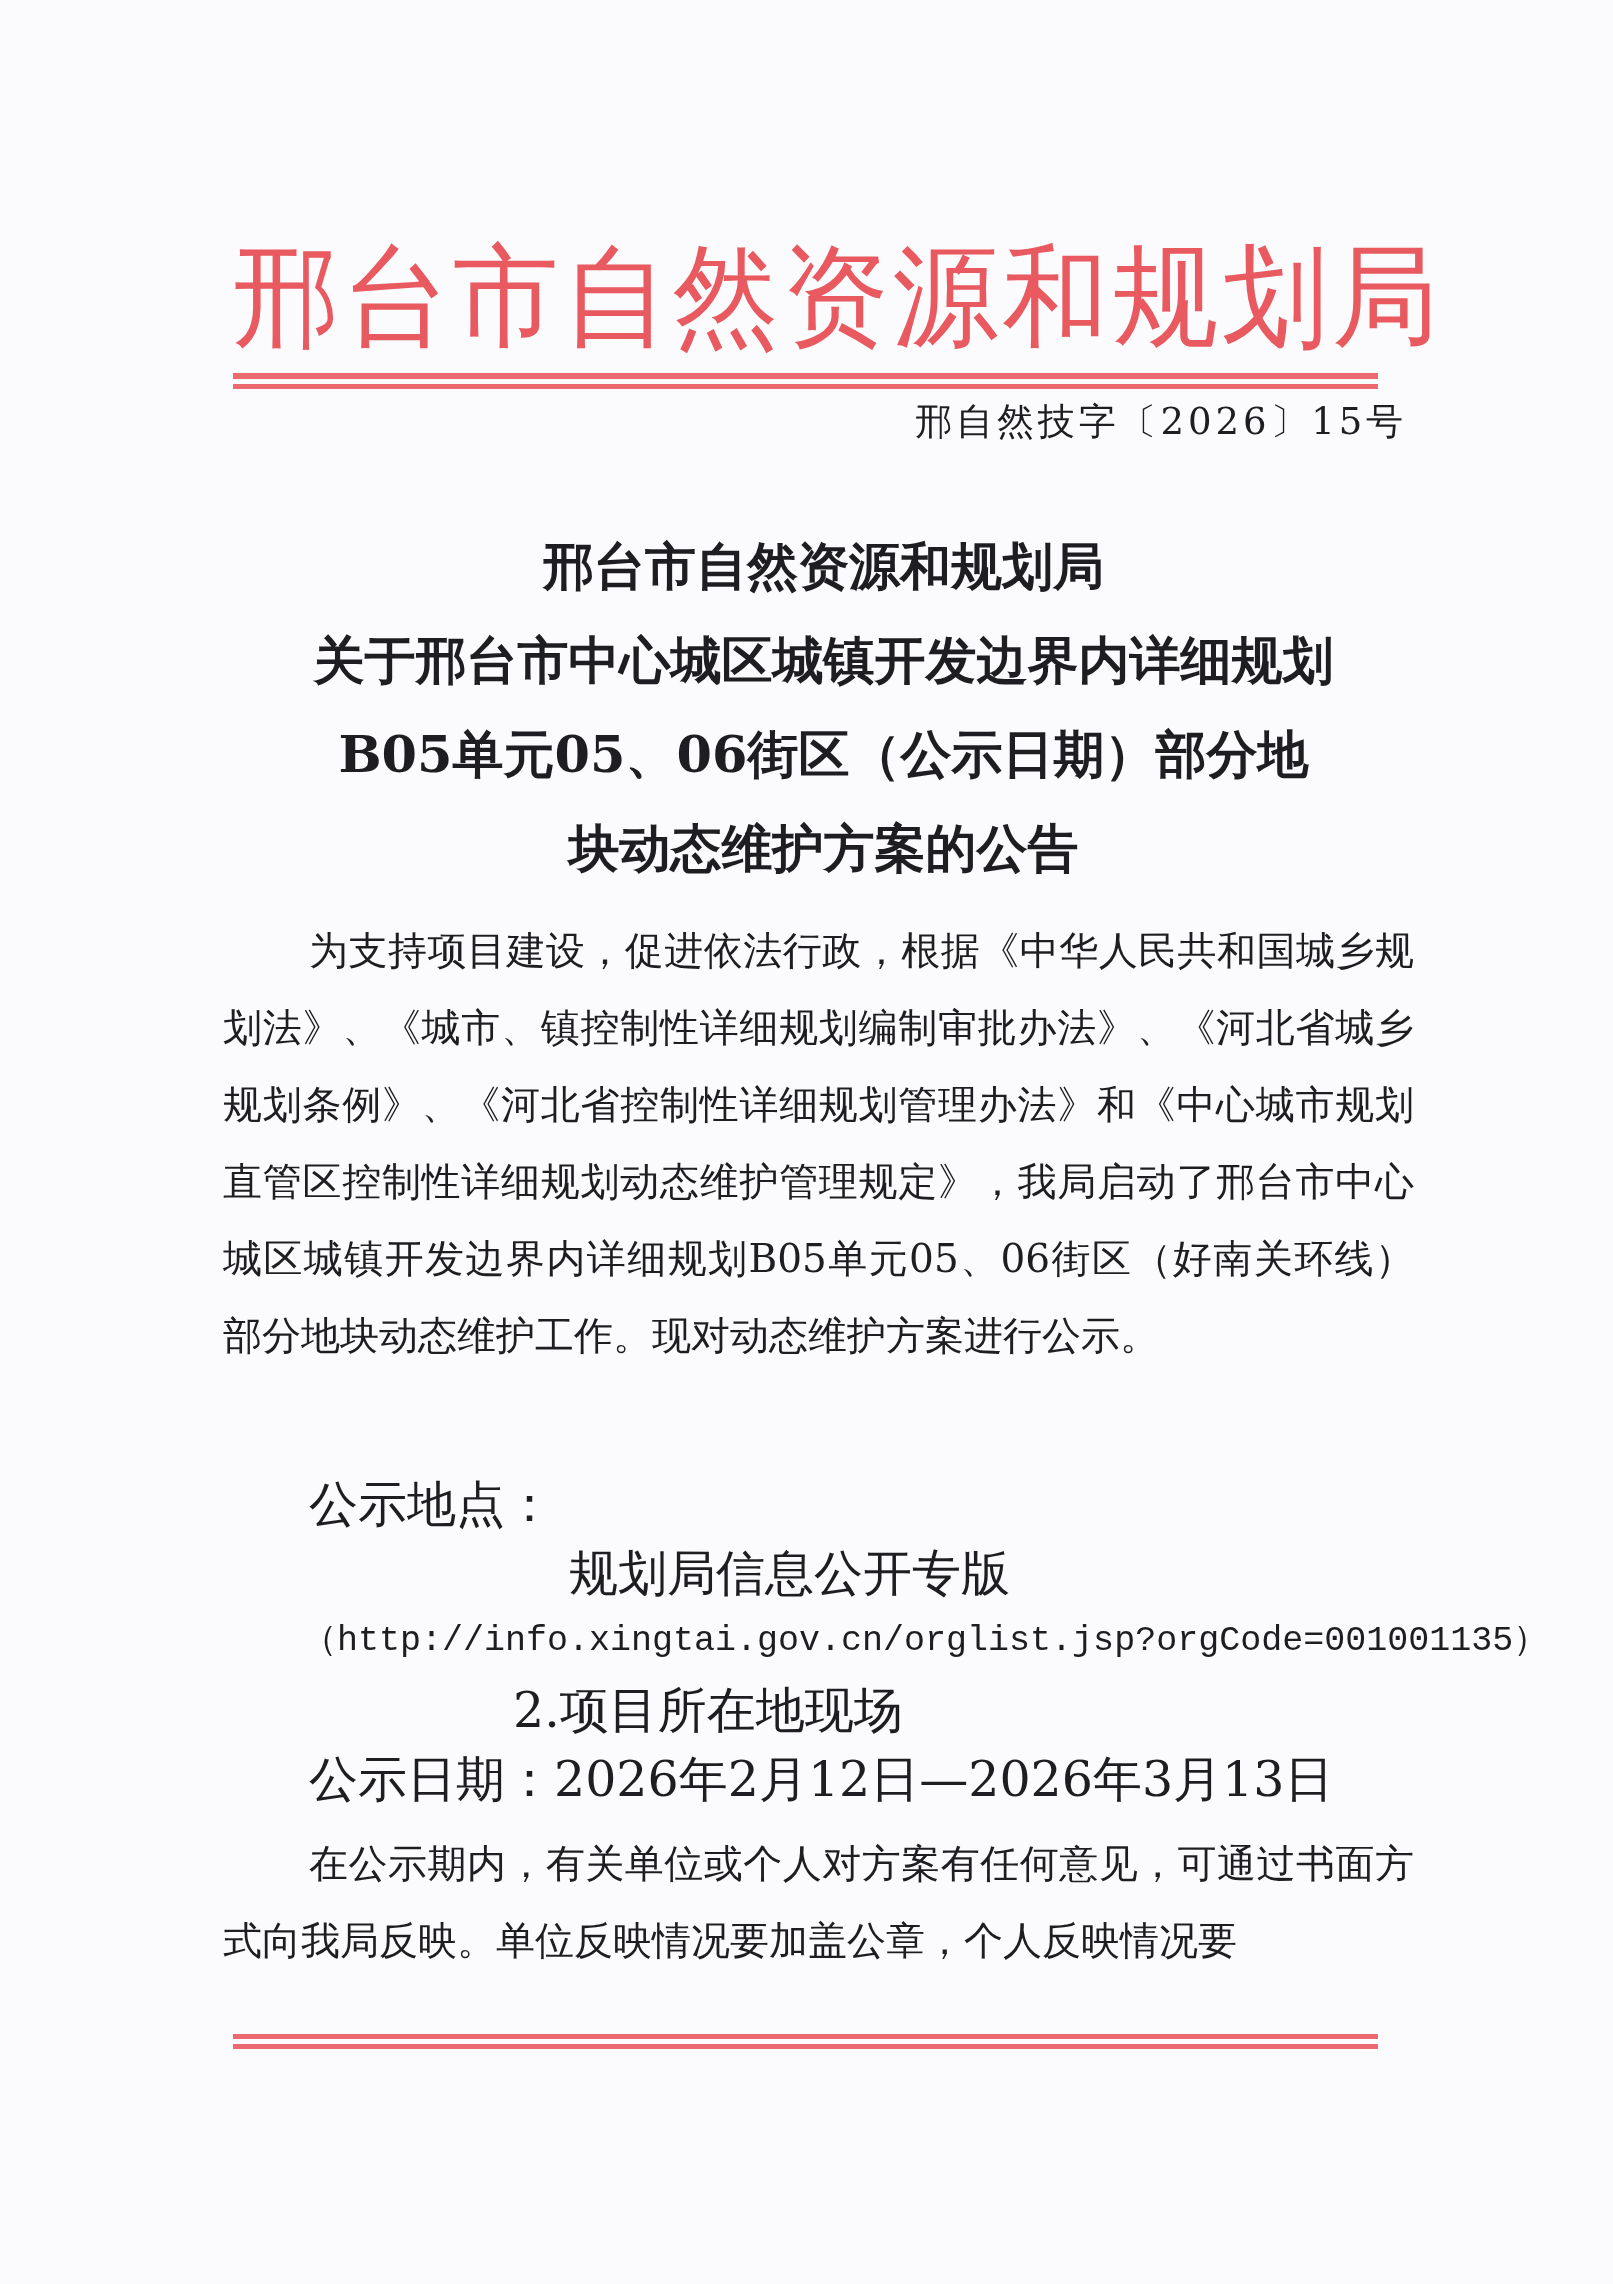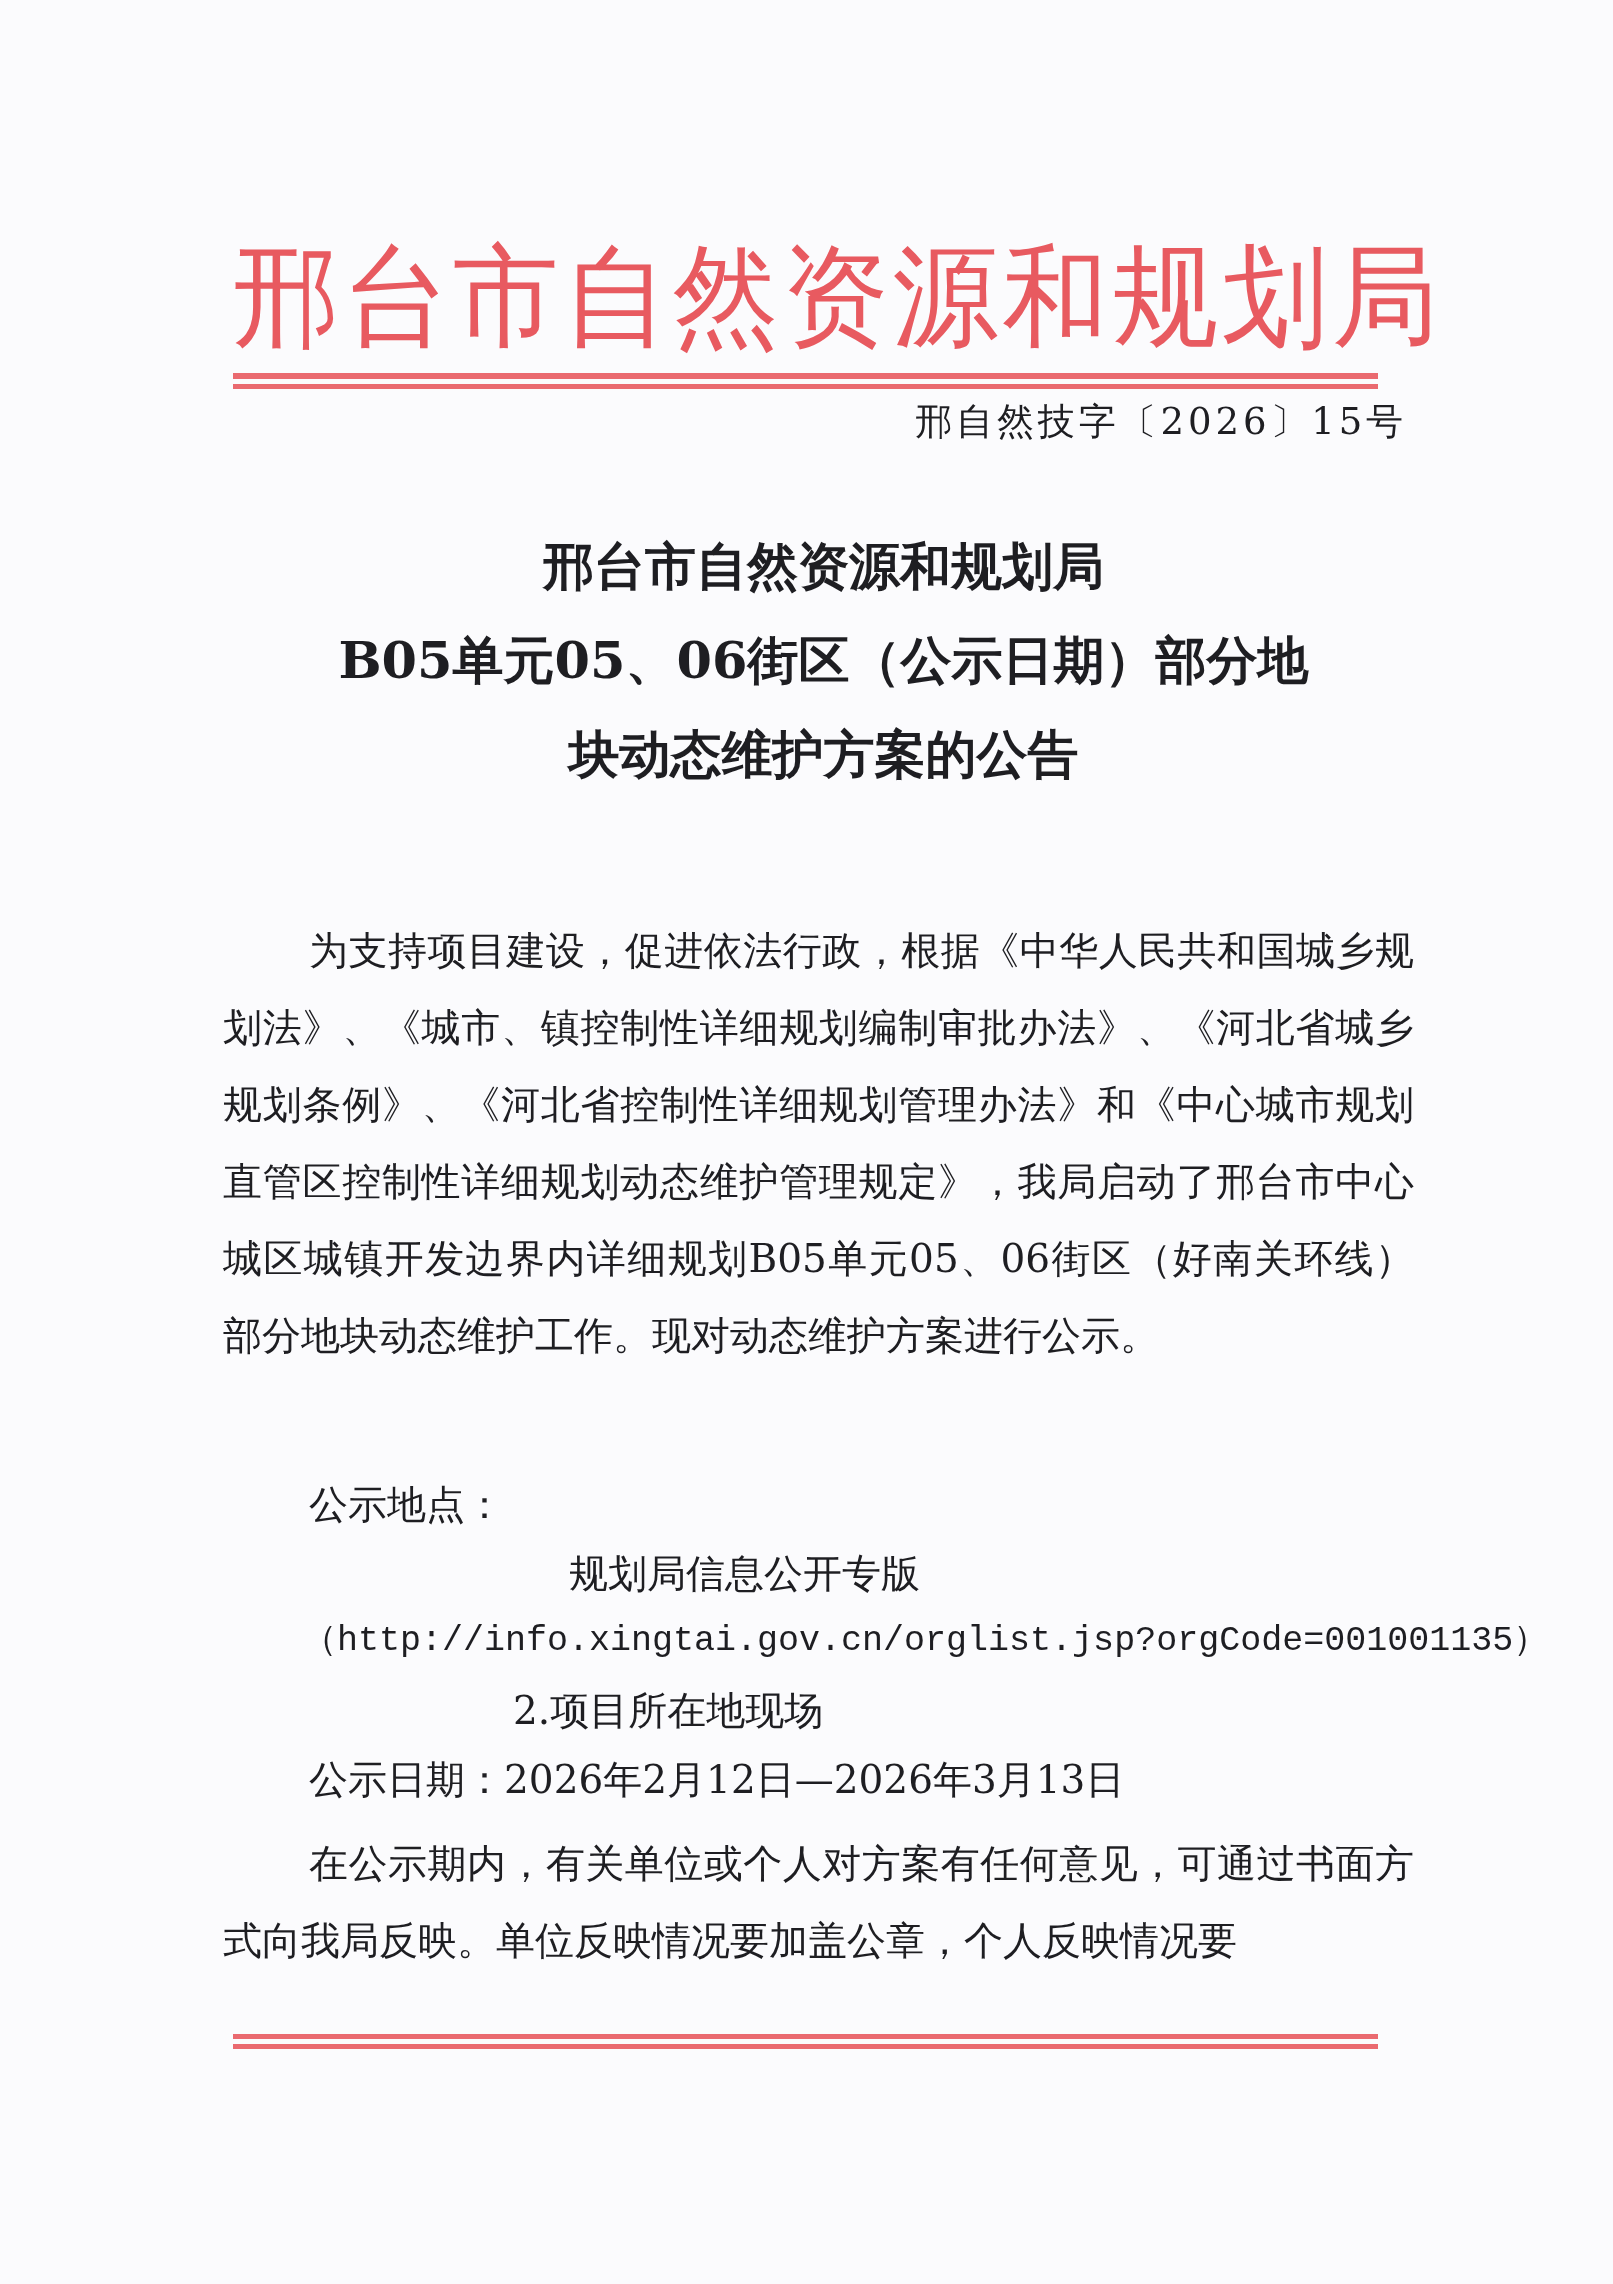--- a/index.html
+++ b/index.html
@@ -26,37 +26,38 @@
     position: absolute; left: 196px; width: 1255px; top: 519px;
     text-align: center; font-weight: bold; font-size: 51px; line-height: 94px;
     font-family: "DejaVu Serif", serif;
   }
   .title div { white-space: nowrap; }
   .body-text {
     position: absolute; left: 223px; width: 1191px; font-size: 39px;
     line-height: 77px; font-family: "DejaVu Serif", serif; text-align: justify;
   }
   .p1 { top: 912px; text-indent: 86px; }
-  .loc { position: absolute; font-size: 39px; line-height: 59px; white-space: nowrap; font-family: "DejaVu Serif", serif; }
+  .loc { position: absolute; font-size: 49px; line-height: 59px; white-space: nowrap; font-family: "DejaVu Serif", serif; }
   .url { font-family: "Liberation Mono", "DejaVu Sans Mono", monospace; font-size: 35px; letter-spacing: 0px; }
 </style>
 </head>
 <body>
 
 <div class="page">
 
   <div class="masthead">邢台市自然资源和规划局</div>
 
   <div class="redline" style="top:373px;height:5.9px;"></div>
   <div class="redline" style="top:384px;height:4.9px;"></div>
 
   <div class="docnum">邢自然技字〔2026〕15号</div>
 
   <div class="title">
     <div>邢台市自然资源和规划局</div>
+    <div>关于邢台市中心城区城镇开发边界内详细规划</div>
     <div>B05单元05、06街区（公示日期）部分地</div>
     <div>块动态维护方案的公告</div>
   </div>
 
   <div class="body-text p1">为支持项目建设，促进依法行政，根据《中华人民共和国城乡规划法》、《城市、镇控制性详细规划编制审批办法》、《河北省城乡规划条例》、《河北省控制性详细规划管理办法》和《中心城市规划直管区控制性详细规划动态维护管理规定》，我局启动了邢台市中心城区城镇开发边界内详细规划B05单元05、06街区（好南关环线）部分地块动态维护工作。现对动态维护方案进行公示。</div>
 
   <div class="loc" style="left:309px;top:1475px;">公示地点：</div>
   <div class="loc" style="left:569px;top:1544px;text-align:center;">规划局信息公开专版</div>
   <div class="loc url" style="left:286px;top:1612px;margin-left:16px;">（http://info.xingtai.gov.cn/orglist.jsp?orgCode=001001135）</div>
   <div class="loc" style="left:513px;top:1681px;">2.项目所在地现场</div>

